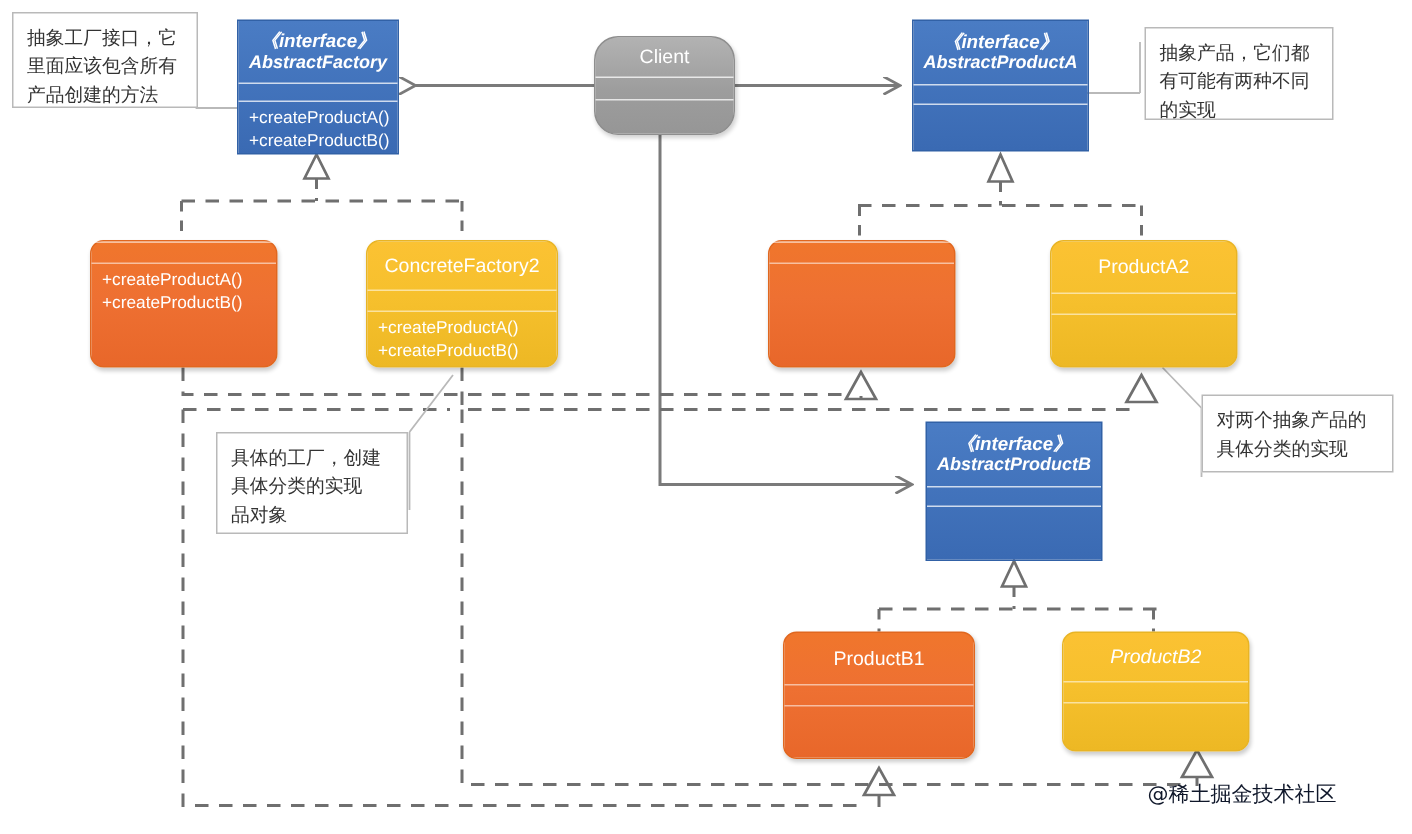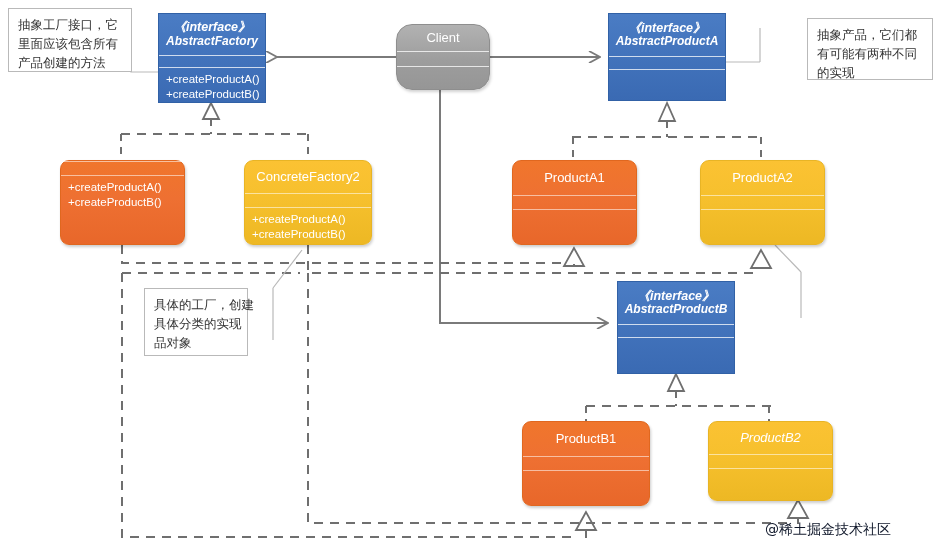--- a/index.html
+++ b/index.html
@@ -260,21 +260,21 @@
     <div class="hdr" style="height:42px;">
       <span class="stereo">《interface》</span>
       <span class="cname">AbstractProductA</span>
     </div>
     <div class="sep"></div>
     <div class="mid" style="height:12px;"></div>
     <div class="sep"></div>
     <div class="ops"></div>
   </div>
 
-  <div class="note" style="left:763px; top:18px; width:126px; height:62px;margin-left:44px;">
+  <div class="note" style="left:763px; top:18px; width:126px; height:62px;">
     <div>抽象产品，它们都</div>
     <div>有可能有两种不同</div>
     <div>的实现</div>
   </div>
 
   <div class="uml-box concrete orange" style="left:60px; top:160px; width:125px; height:85px;">
     <div class="sep"></div>
     <div class="mid" style="height:13px;"></div>
     <div class="sep"></div>
     <div class="ops">
@@ -290,56 +290,57 @@
     <div class="sep"></div>
     <div class="mid" style="height:13px;"></div>
     <div class="sep"></div>
     <div class="ops">
       <div>+createProductA()</div>
       <div>+createProductB()</div>
     </div>
   </div>
 
   <div class="uml-box concrete orange" style="left:512px; top:160px; width:125px; height:85px;">
-    <div class="hdr" style="height:34px;">
-      <span class="cname">ProductA1</span>
-    </div>
     <div class="sep"></div>
     <div class="mid" style="height:13px;"></div>
     <div class="sep"></div>
     <div class="ops"></div>
   </div>
 
   <div class="uml-box concrete yellow" style="left:700px; top:160px; width:125px; height:85px;">
     <div class="hdr" style="height:34px;">
       <span class="cname">ProductA2</span>
     </div>
     <div class="sep"></div>
     <div class="mid" style="height:13px;"></div>
     <div class="sep"></div>
     <div class="ops"></div>
   </div>
 
-  <div class="note" style="left:144px; top:288px; width:104px; height:68px;">
+  <div class="note" style="left:144px; top:288px; width:128px; height:68px;">
     <div>具体的工厂，创建</div>
     <div>具体分类的实现</div>
     <div>品对象</div>
   </div>
 
   <div class="uml-box iface" style="left:617px; top:281px; width:118px; height:93px;">
     <div class="hdr" style="height:42px;">
       <span class="stereo">《interface》</span>
       <span class="cname">AbstractProductB</span>
     </div>
     <div class="sep"></div>
     <div class="mid" style="height:12px;"></div>
     <div class="sep"></div>
     <div class="ops"></div>
   </div>
 
+  <div class="note" style="left:801px; top:263px; width:128px; height:52px;">
+    <div>对两个抽象产品的</div>
+    <div>具体分类的实现</div>
+  </div>
 
   <div class="uml-box concrete orange" style="left:522px; top:421px; width:128px; height:85px;">
     <div class="hdr" style="height:34px;">
       <span class="cname">ProductB1</span>
     </div>
     <div class="sep"></div>
     <div class="mid" style="height:13px;"></div>
     <div class="sep"></div>
     <div class="ops"></div>
   </div>

